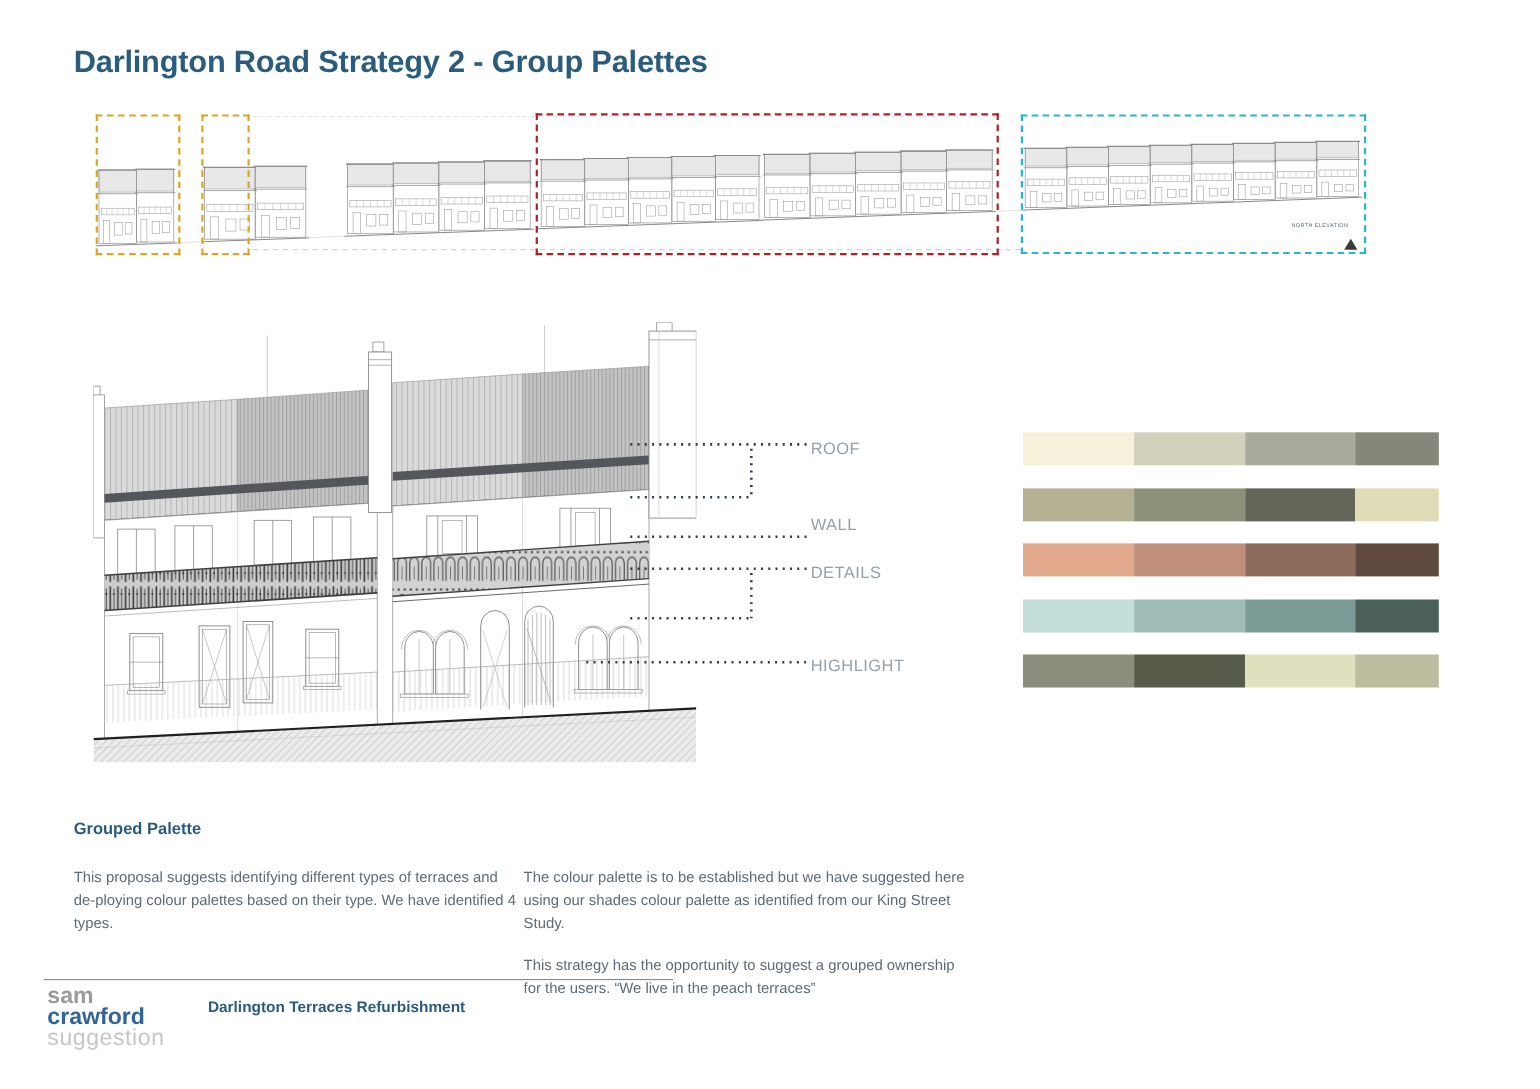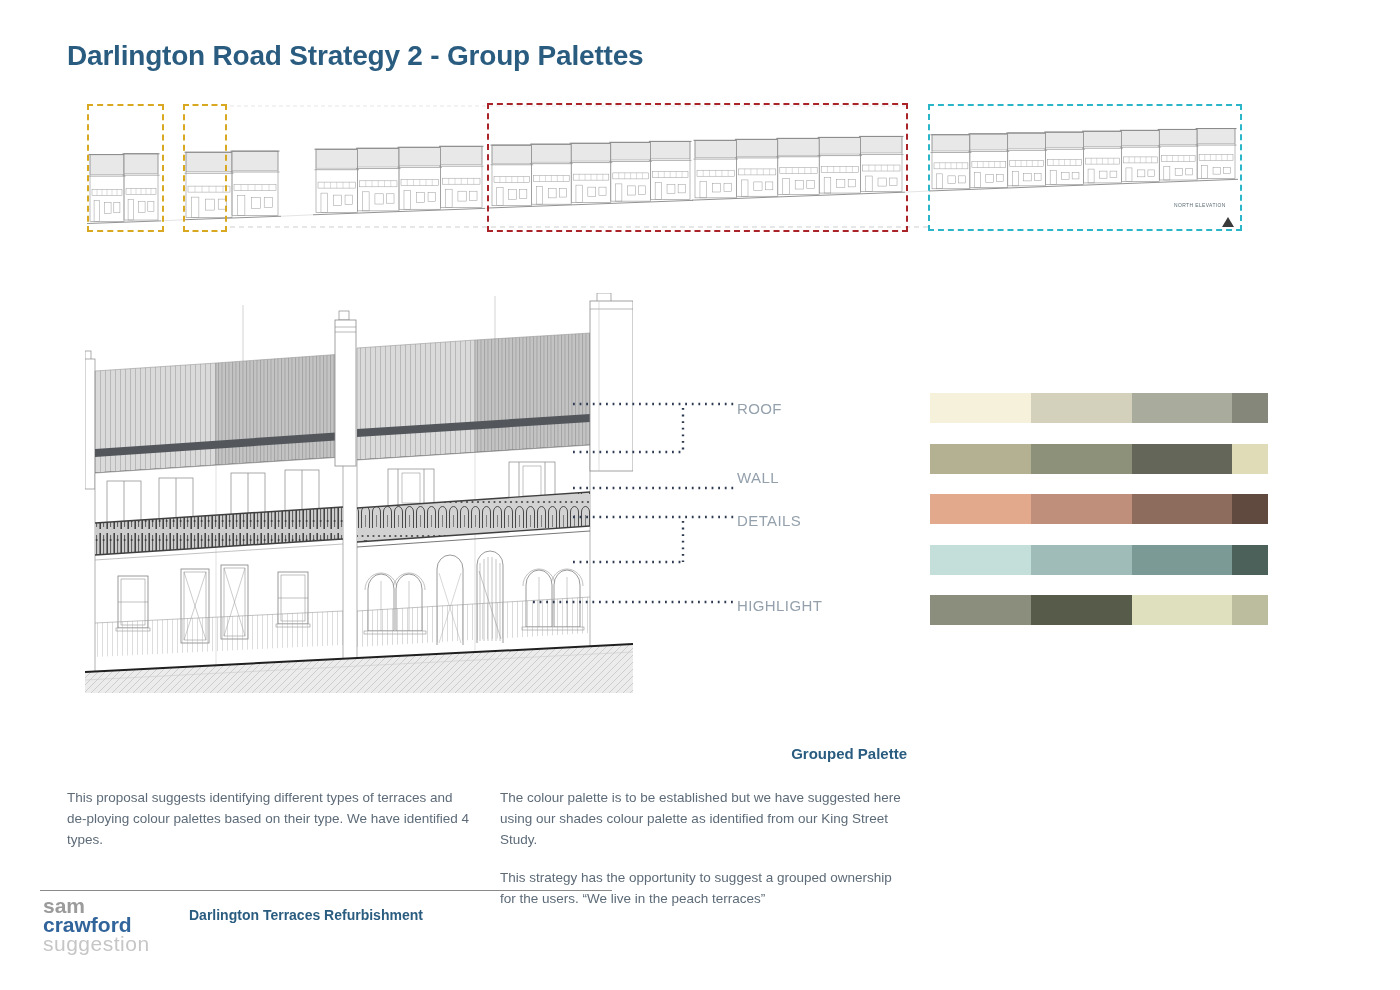--- a/index.html
+++ b/index.html
@@ -1,28 +1,28 @@
 <!DOCTYPE html>
 <html><head>
 <meta charset="utf-8">
 <style>
   html,body{margin:0;padding:0;background:#fff;}
   #page{position:relative;width:1268px;height:990px;background:#ffffff;overflow:hidden;
-        font-family:"Liberation Sans",sans-serif;}
+        font-family:"Liberation Sans",sans-serif;padding-left:40px;}
   .abs{position:absolute;}
   #title{left:67px;top:40px;font-size:28px;font-weight:bold;color:#2a5c80;letter-spacing:-0.2px;}
   .dash-box{position:absolute;border-style:dashed;border-width:2px;background:transparent;}
   #north-label{font-size:6px;color:#5a6a72;letter-spacing:0.5px;transform:scale(0.82);transform-origin:left top;}
   .elev-label{position:absolute;left:737px;font-size:15px;color:#94a1ac;letter-spacing:0.4px;}
   .palette-grid{left:930px;top:393px;width:403px;}
   .palette-row{display:flex;width:403px;height:30px;margin-bottom:20.5px;}
   .swatch{flex:1;}
   #content{left:67px;top:745px;width:840px;}
-  #content h2{margin:0 0 26px 0;font-size:15px;font-weight:bold;color:#2a5c80;text-align:right;}
-  .cols{display:flex;gap:28px;}
+  #content h2{margin:0 0 26px 0;font-size:15px;font-weight:bold;color:#2a5c80;}
+  .cols{display:flex;gap:4px;}
   .col{width:405px;}
   .col p{margin:0 0 17px 0;font-size:13.5px;line-height:1.55;color:#5d6b78;}
   #footer-rule{left:40px;top:890px;width:572px;border-top:1px solid #8a8a8a;height:0;}
   #logo{left:43px;top:896px;font-weight:bold;font-size:21px;line-height:19px;}
   #logo .l1{color:#9b9b9b;}
   #logo .l2{color:#31649b;}
   #logo .l3{color:#c6c6c6;font-weight:normal;letter-spacing:0.5px;}
   #project-name{left:189px;top:907px;font-size:14px;font-weight:bold;color:#2a5c80;}
   #page-num{left:1318px;top:925px;font-size:12px;font-weight:bold;color:#3f3f3f;}
 </style>

